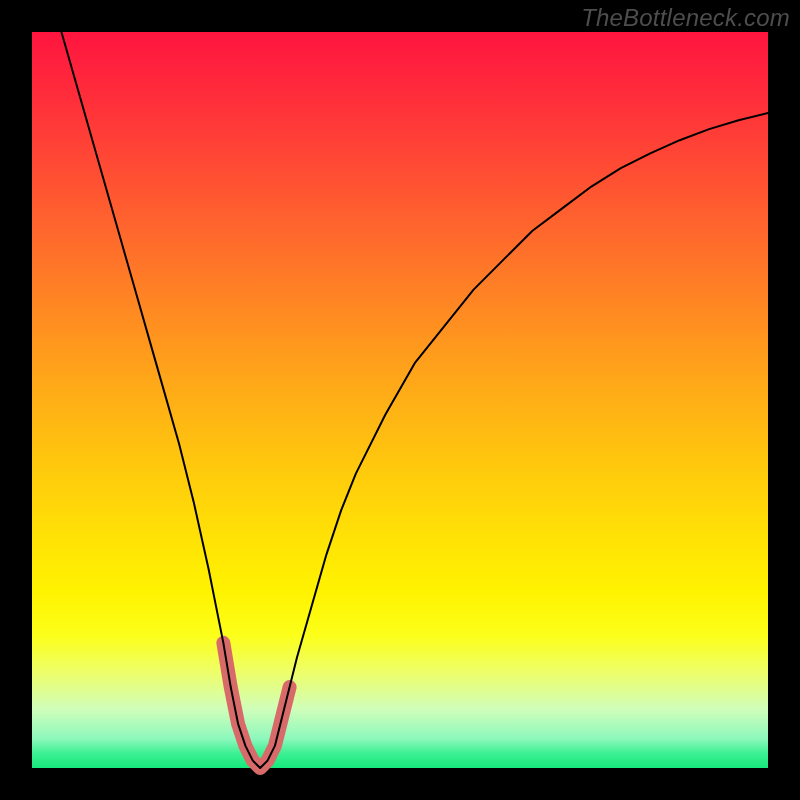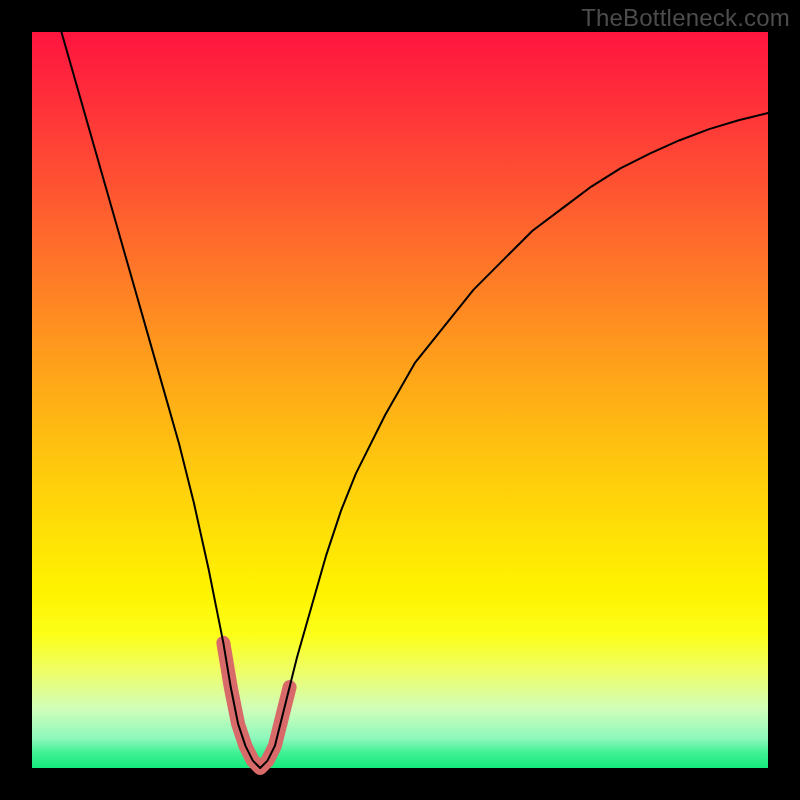--- a/index.html
+++ b/index.html
@@ -45,20 +45,21 @@
   }
   .watermark {
     position: absolute;
     top: 4px;
     right: 10px;
     color: #4d4d4d;
     font-size: 24px;
     letter-spacing: 0.2px;
     font-weight: 400;
     user-select: none;
+    font-style: italic;
   }
   svg.curve {
     position: absolute;
     left: 0;
     top: 0;
     width: 736px;
     height: 736px;
     overflow: visible;
   }
 </style>

